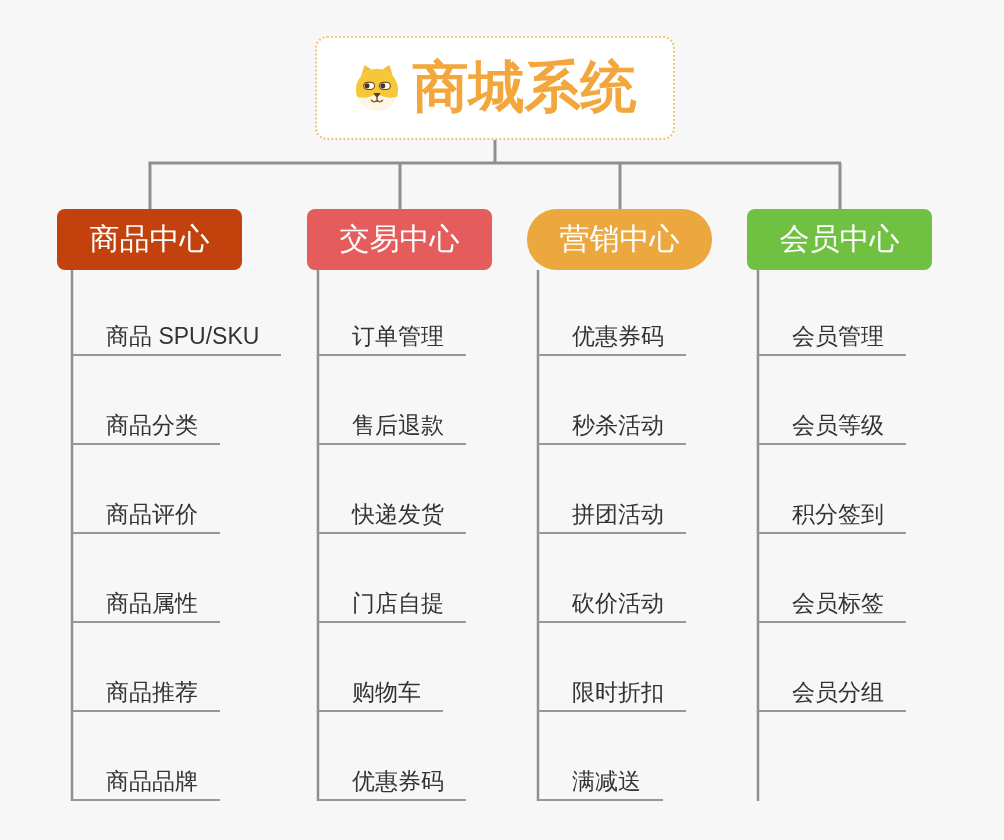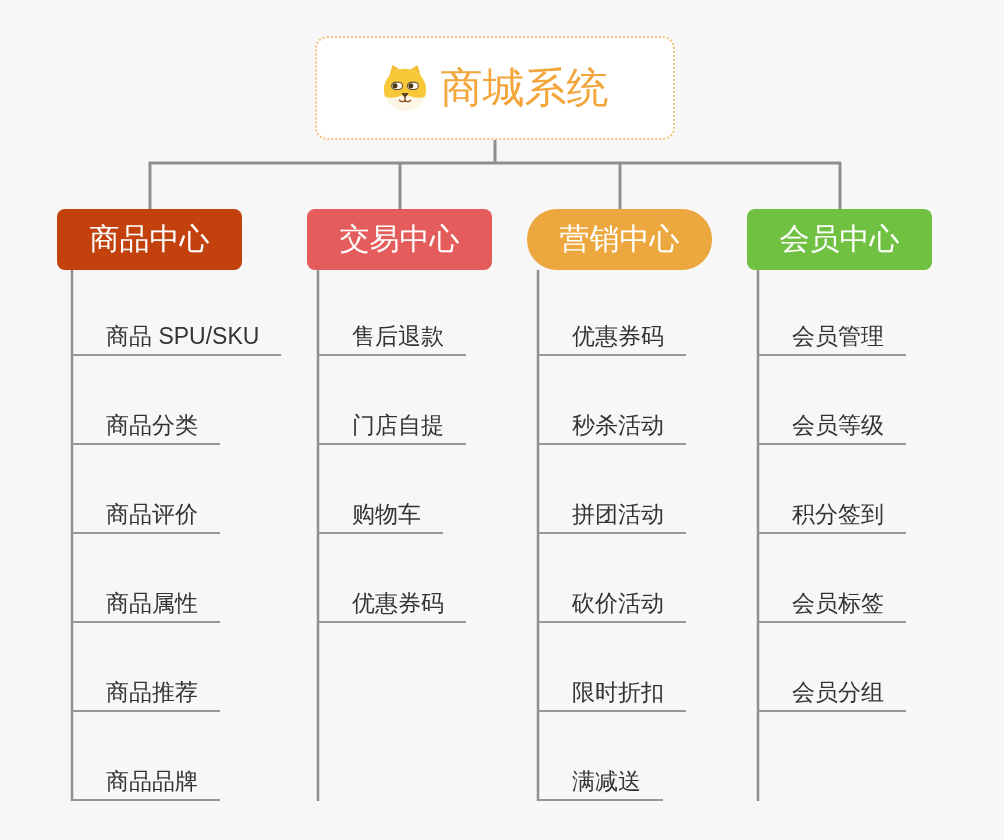--- a/index.html
+++ b/index.html
@@ -25,23 +25,24 @@
     box-sizing:border-box;
     background:#FFFFFF;
     border:2px dotted #F2C27E;
     border-radius:12px;
     display:flex;
     align-items:center;
     justify-content:center;
     gap:13px;
   }
   .root-title{
-    font-size:42px;
+    font-size:56px;
     color:#F2A63C;
     white-space:nowrap;
+    font-weight:bold;
   }
   .branch-node{
     position:absolute;
     top:209px;
     width:185px; height:61px;
     border-radius:8px;
     display:flex;
     align-items:center;
     justify-content:center;
     color:#FFFFFF;
@@ -130,23 +131,25 @@
 
   <div class="leaf">商品品牌</div>
 </div>
   </div>
 
   <div>
     <div class="branch-node" style="left: 307px; background: rgb(228, 92, 92);">
       <span class="branch-label">交易中心</span>
     </div>
     <div class="leaf-col" style="left: 318px;">
+  <div class="leaf">订单管理</div>
 
   <div class="leaf">售后退款</div>
 
+  <div class="leaf">快递发货</div>
 
   <div class="leaf">门店自提</div>
 
   <div class="leaf">购物车</div>
 
   <div class="leaf">优惠券码</div>
 </div>
   </div>
 
   <div>

